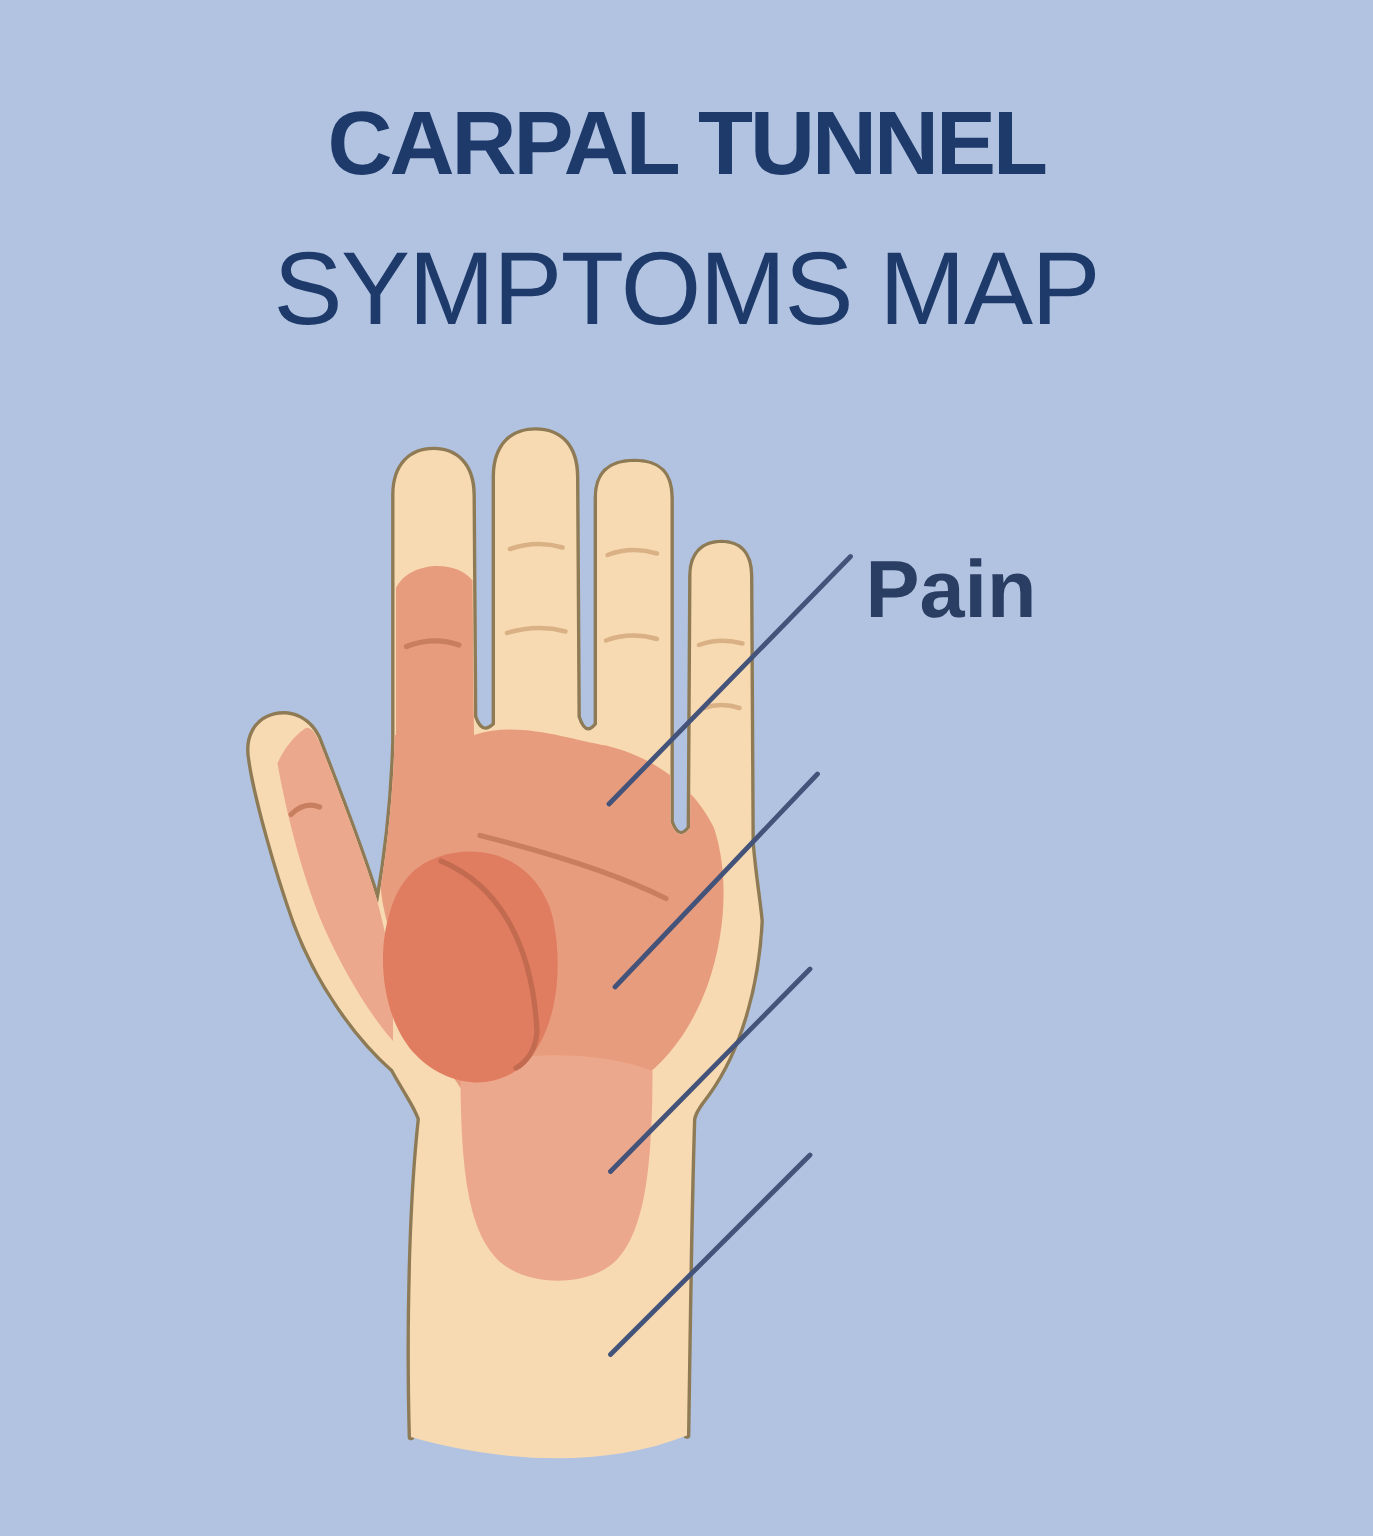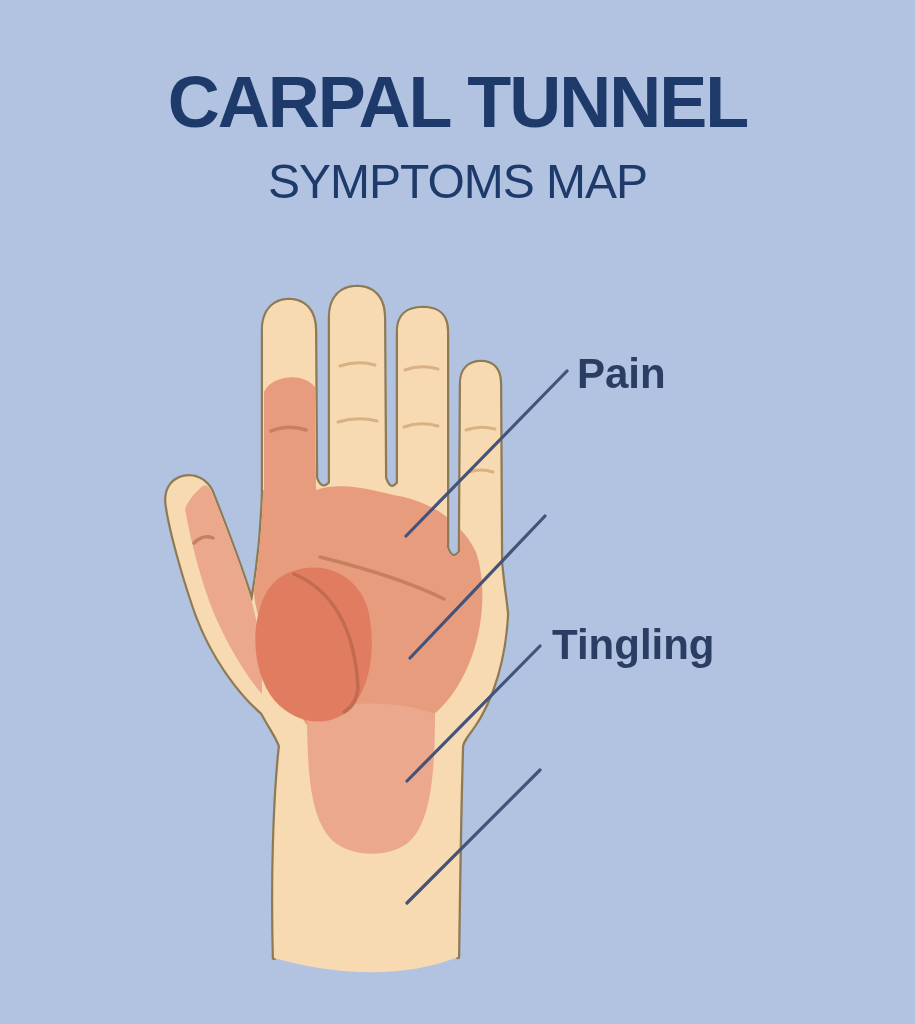--- a/index.html
+++ b/index.html
@@ -7,32 +7,33 @@
     position:relative;
     width:915px;height:1024px;
     background:#b1c3e1;
     overflow:hidden;
     font-family:"Liberation Sans", sans-serif;
   }
   .stage svg.scene{position:absolute;left:0;top:0;width:915px;height:1024px;}
   .title-block{position:absolute;left:0;top:0;width:915px;text-align:center;z-index:2;}
   .title-line1{
     position:absolute;left:0;top:66px;width:915px;
-    font-size:72px;font-weight:bold;letter-spacing:-2px;
+    font-size:60px;font-weight:bold;letter-spacing:-2px;
     color:#1d3a6a;line-height:1;
   }
   .title-line2{
     position:absolute;left:0;top:158px;width:915px;
-    font-size:48px;font-weight:400;letter-spacing:-1px;
+    font-size:69px;font-weight:400;letter-spacing:-1px;
     color:#1d3a6a;line-height:1;
   }
   .symptom-label{
     position:absolute;z-index:2;
-    font-size:42px;font-weight:bold;color:#2a3e63;line-height:1;
+    font-size:54px;font-weight:bold;color:#2a3e63;line-height:1;
     white-space:nowrap;
+    margin-top:13px;
   }
   .lbl-pain{left:577px;top:353px;}
   .lbl-numbness{left:550px;top:502px;}
   .lbl-tingling{left:552px;top:624px;}
   .lbl-weakness{left:551px;top:748px;}
 </style>
 </head>
 <body>
 
 <div class="stage">
@@ -88,15 +89,14 @@
 
     <g stroke-width="3.2" stroke-linecap="round" fill="none" stroke="#44537A">
       <line x1="567" y1="371" x2="406" y2="536"></line>
       <line x1="545" y1="516" x2="410" y2="658"></line>
       <line x1="540" y1="646" x2="407" y2="781"></line>
       <line x1="540" y1="770" x2="407" y2="903"></line>
     </g>
   </svg>
 
   <div class="symptom-label lbl-pain">Pain</div>
-  <div class="symptom-label lbl-tingling">Tingling</div>
 
 </div>
 
 </body></html>

